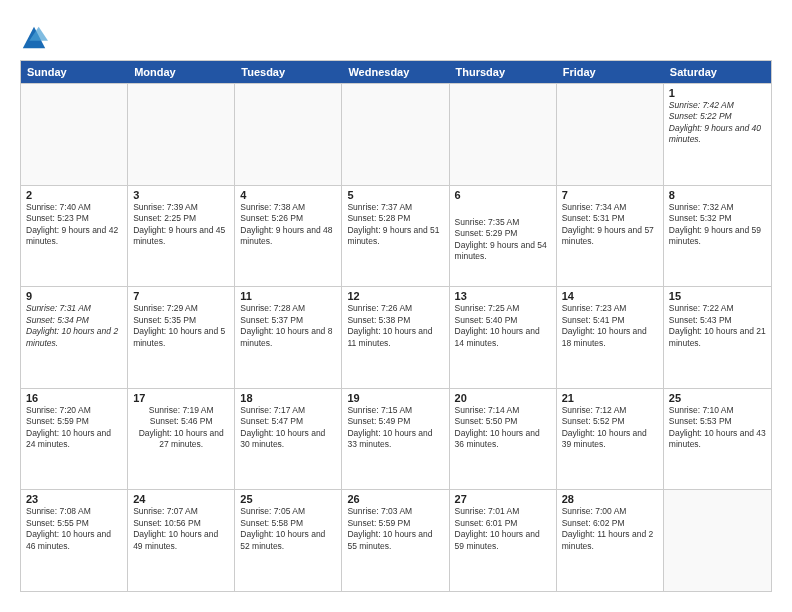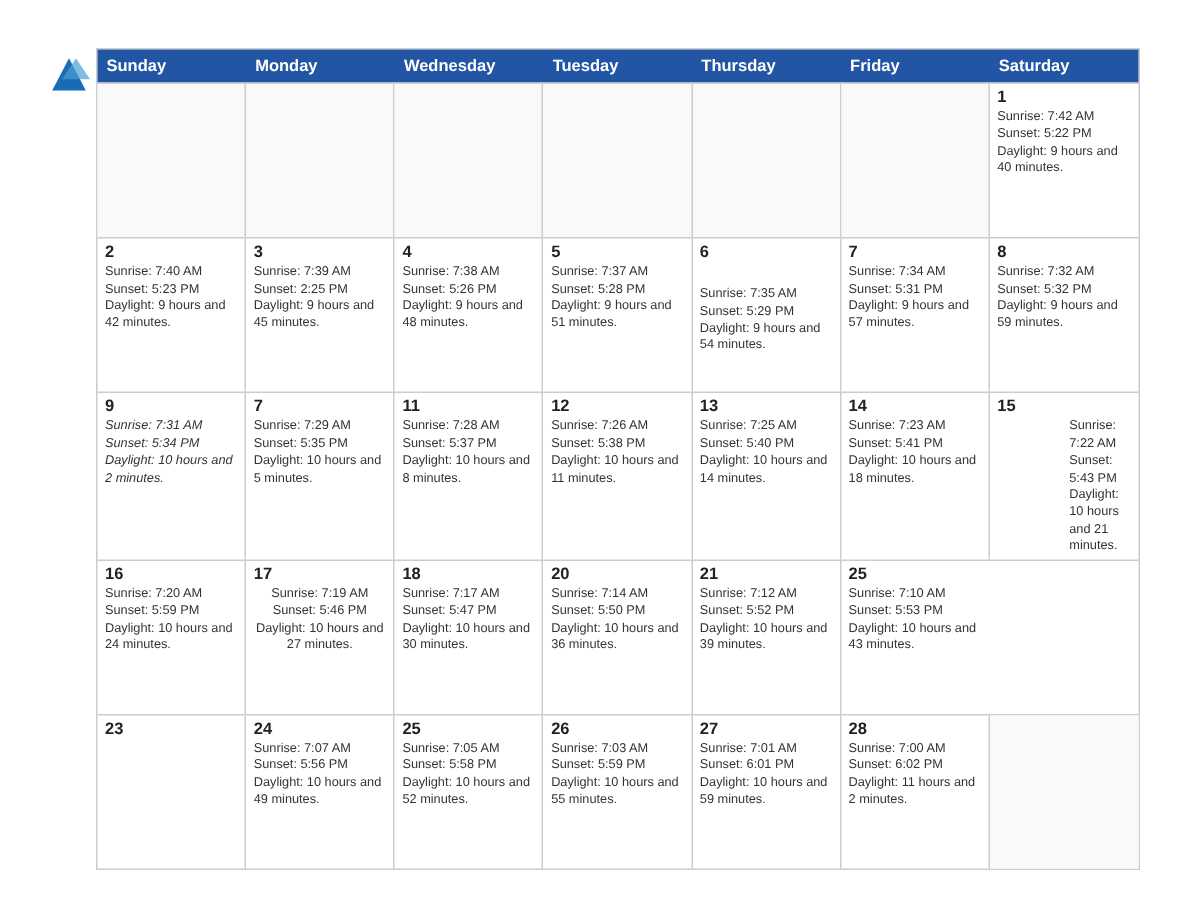--- a/index.html
+++ b/index.html
@@ -6,23 +6,23 @@
     body {
       width: 792px;
       height: 612px;
       font-family: Arial, sans-serif;
       background: #fff;
       overflow: hidden;
     }
     .page {
       width: 792px;
       height: 612px;
-      padding: 32px;
-      display: flex;
-      flex-direction: row;
+      padding: 20px;
+      display: flex;
+      flex-direction: column;
     }
     .header {
       display: flex;
       align-items: flex-start;
       justify-content: space-between;
       margin-bottom: 8px;
     }
     .logo {
       display: flex;
       align-items: center;
@@ -128,37 +128,37 @@
     <div class="title-area">
       <div class="month-title"></div>
       <div class="subtitle"></div>
     </div>
   </div>
 
   <div class="calendar">
     <div class="cal-header">
     <div class="cal-header-cell">Sunday</div>
         <div class="cal-header-cell">Monday</div>
+        <div class="cal-header-cell">Tuesday</div>
         <div class="cal-header-cell">Wednesday</div>
-        <div class="cal-header-cell">Tuesday</div>
         <div class="cal-header-cell">Thursday</div>
         <div class="cal-header-cell">Friday</div>
         <div class="cal-header-cell">Saturday</div>
       </div>
     <div class="cal-body">
     <div class="cal-row">
           <div class="cal-cell empty"></div>
           <div class="cal-cell empty"></div>
           <div class="cal-cell empty"></div>
           <div class="cal-cell empty"></div>
           <div class="cal-cell empty"></div>
           <div class="cal-cell empty"></div>
           <div class="cal-cell">
             <span class="day-num">1</span>
-            <div class="day-info" style="white-space: pre-line;">Sunrise: 7:42 AM
+            <div class="day-info" style="white-space: pre-line; font-style: italic;">Sunrise: 7:42 AM
 Sunset: 5:22 PM
 Daylight: 9 hours and 40 minutes.</div>
           </div>
         </div>
         <div class="cal-row">
           <div class="cal-cell">
             <span class="day-num">2</span>
             <div class="day-info" style="white-space: pre-line;">Sunrise: 7:40 AM
 Sunset: 5:23 PM
 Daylight: 9 hours and 42 minutes.</div>
@@ -232,21 +232,21 @@
 Daylight: 10 hours and 14 minutes.</div>
           </div>
           <div class="cal-cell">
             <span class="day-num">14</span>
             <div class="day-info" style="white-space: pre-line;">Sunrise: 7:23 AM
 Sunset: 5:41 PM
 Daylight: 10 hours and 18 minutes.</div>
           </div>
           <div class="cal-cell">
             <span class="day-num">15</span>
-            <div class="day-info" style="white-space: pre-line; margin-left: 48px;">Sunrise: 7:22 AM
+            <div class="day-info" style="white-space: pre-line;">Sunrise: 7:22 AM
 Sunset: 5:43 PM
 Daylight: 10 hours and 21 minutes.</div>
           </div>
         </div>
         <div class="cal-row">
           <div class="cal-cell">
             <span class="day-num">16</span>
             <div class="day-info" style="white-space: pre-line;">Sunrise: 7:20 AM
 Sunset: 5:59 PM
 Daylight: 10 hours and 24 minutes.</div>
@@ -257,20 +257,26 @@
 Sunset: 5:46 PM
 Daylight: 10 hours and 27 minutes.</div>
           </div>
           <div class="cal-cell">
             <span class="day-num">18</span>
             <div class="day-info" style="white-space: pre-line;">Sunrise: 7:17 AM
 Sunset: 5:47 PM
 Daylight: 10 hours and 30 minutes.</div>
           </div>
           <div class="cal-cell">
+            <span class="day-num">19</span>
+            <div class="day-info" style="white-space: pre-line;">Sunrise: 7:15 AM
+Sunset: 5:49 PM
+Daylight: 10 hours and 33 minutes.</div>
+          </div>
+          <div class="cal-cell">
             <span class="day-num">20</span>
             <div class="day-info" style="white-space: pre-line;">Sunrise: 7:14 AM
 Sunset: 5:50 PM
 Daylight: 10 hours and 36 minutes.</div>
           </div>
           <div class="cal-cell">
             <span class="day-num">21</span>
             <div class="day-info" style="white-space: pre-line;">Sunrise: 7:12 AM
 Sunset: 5:52 PM
 Daylight: 10 hours and 39 minutes.</div>
@@ -278,25 +284,28 @@
           <div class="cal-cell">
             <span class="day-num">25</span>
             <div class="day-info" style="white-space: pre-line;">Sunrise: 7:10 AM
 Sunset: 5:53 PM
 Daylight: 10 hours and 43 minutes.</div>
           </div>
         </div>
         <div class="cal-row">
           <div class="cal-cell">
             <span class="day-num">23</span>
+            <div class="day-info" style="white-space: pre-line;">Sunrise: 7:08 AM
+Sunset: 5:55 PM
+Daylight: 10 hours and 46 minutes.</div>
           </div>
           <div class="cal-cell">
             <span class="day-num">24</span>
             <div class="day-info" style="white-space: pre-line;">Sunrise: 7:07 AM
-Sunset: 5:56 PM
+Sunset: 10:56 PM
 Daylight: 10 hours and 49 minutes.</div>
           </div>
           <div class="cal-cell">
             <span class="day-num">25</span>
             <div class="day-info" style="white-space: pre-line;">Sunrise: 7:05 AM
 Sunset: 5:58 PM
 Daylight: 10 hours and 52 minutes.</div>
           </div>
           <div class="cal-cell">
             <span class="day-num">26</span>

